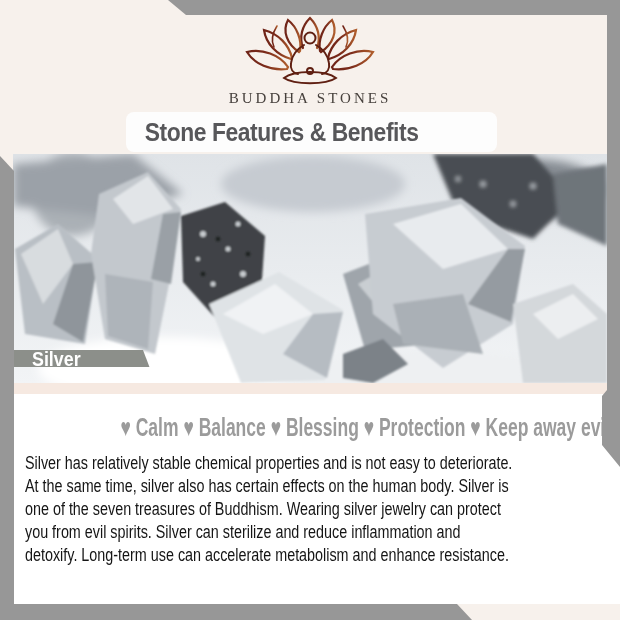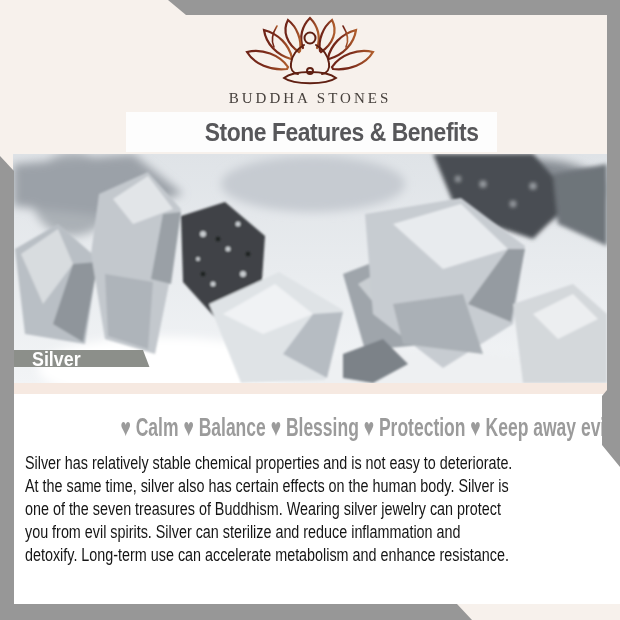--- a/index.html
+++ b/index.html
@@ -19,21 +19,21 @@
     clip-path:polygon(0 604px,457px 604px,472px 620px,0 620px);}
 
   
   .logo-svg{left:240px;top:14px;width:140px;height:76px;}
   .brand-name{left:0;top:90px;width:620px;text-align:center;
     font-family:"Liberation Serif",serif;font-size:15px;letter-spacing:3px;
     color:#46403c;}
 
   
   .title-banner{left:126px;top:112px;width:371px;height:40px;background:#fdfdfd;
-    display:flex;align-items:center;justify-content:flex-end;}
+    display:flex;align-items:center;justify-content:flex-start;border-radius:8px;}
   .title-banner span{display:inline-block;font-size:26px;font-weight:bold;color:#57575a;
     letter-spacing:-0.5px;white-space:nowrap;transform:scaleX(0.88);}
 
   
   .photo{left:13px;top:154px;width:594px;height:229px;overflow:hidden;background:#e8ebee;}
   .photo-strip{left:13px;top:383px;width:594px;height:12px;background:#f6e9e1;}
 
   
   .silver-label{left:10px;top:350px;width:144px;height:17px;background:#8c8f8a;
     clip-path:polygon(0 0,133px 0,144px 29px,0 29px);

